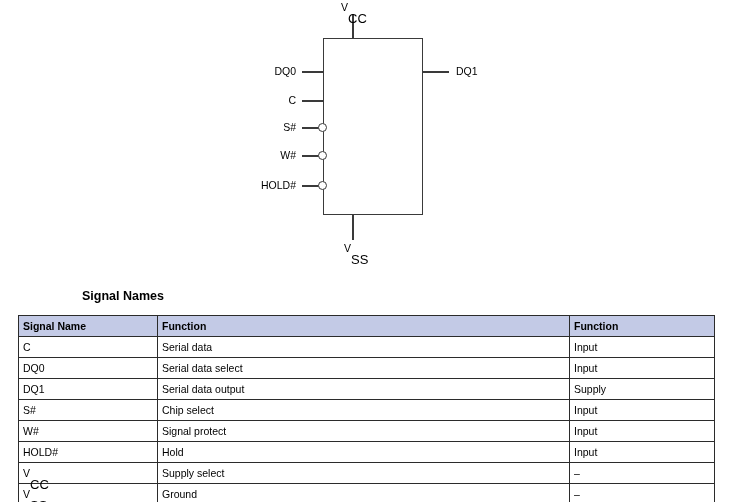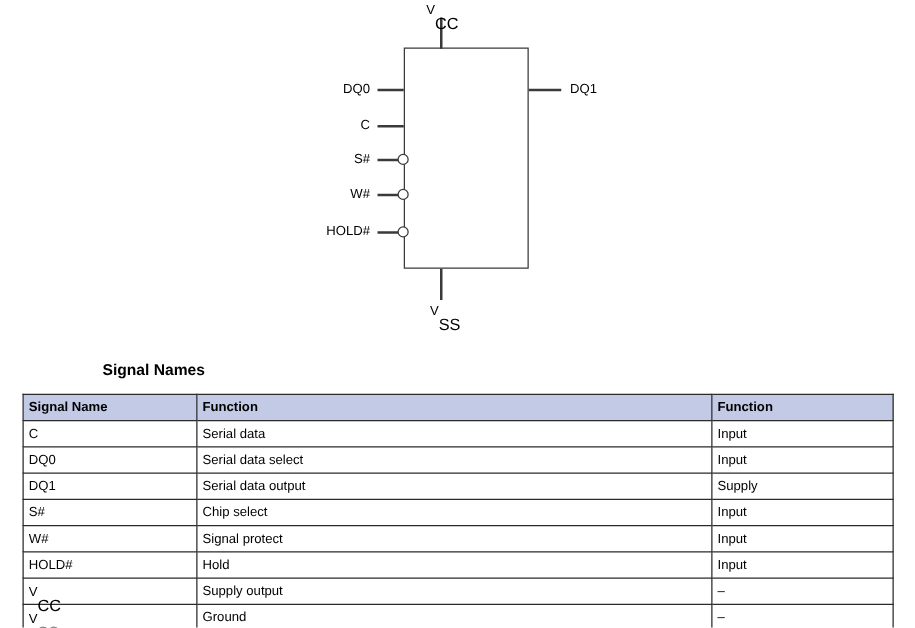--- a/index.html
+++ b/index.html
@@ -178,21 +178,21 @@
         <td>Signal protect</td>
         <td>Input</td>
       </tr>
       <tr>
         <td><span>HOLD#</span></td>
         <td>Hold</td>
         <td>Input</td>
       </tr>
       <tr>
         <td><span>V</span><span class="sub">CC</span></td>
-        <td>Supply output</td>
+        <td>Supply select</td>
         <td>–</td>
       </tr>
       <tr>
         <td><span>V</span><span class="sub">SS</span></td>
         <td>Ground</td>
         <td>–</td>
       </tr>
     </tbody>
 </table>
 

